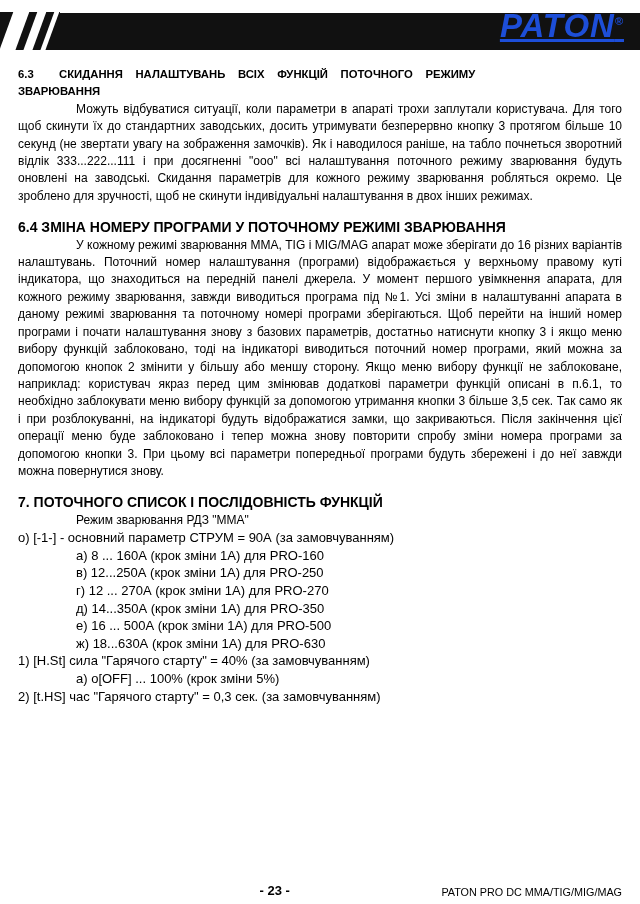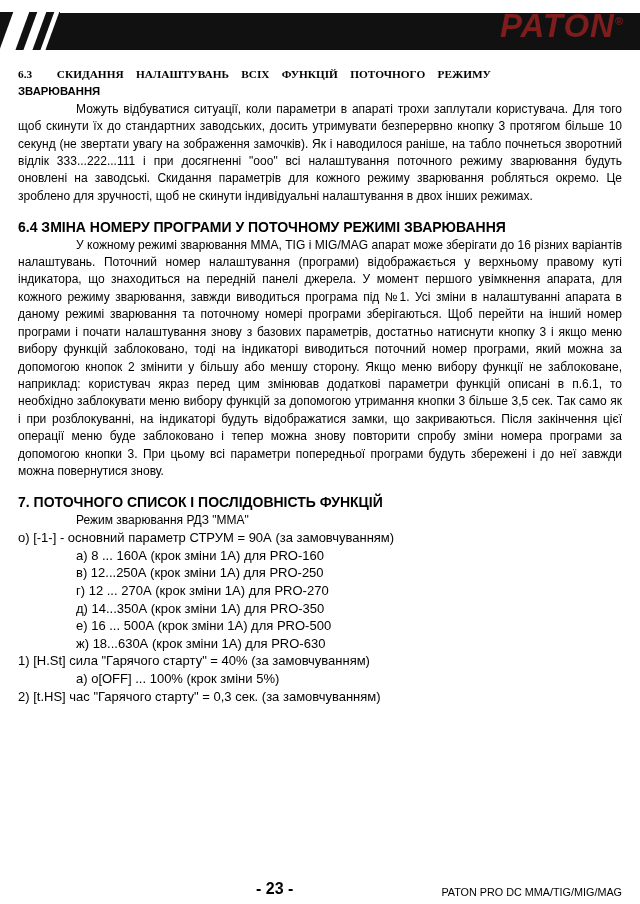--- a/index.html
+++ b/index.html
@@ -78,22 +78,23 @@
   }
   .banner .logo {
     position: absolute;
     right: 16px;
     top: 7px;
     font-family: "Liberation Sans", sans-serif;
     font-weight: bold;
     font-style: italic;
     font-size: 33px;
     letter-spacing: 1px;
-    color: #7f1d1d;
+    color: #1d4ed8;
     z-index: 5;
+    text-decoration: underline;
   }
   .banner .logo .reg {
     font-size: 11px;
     vertical-align: super;
     font-style: normal;
   }
 
   
   .page {
     padding: 4px 18px 0 18px;
@@ -131,41 +132,40 @@
   
   .h63 {
     font-weight: bold;
     font-size: 11.3px;
     line-height: 17.4px;
     text-align: justify;
   }
   .h63 .line1 {
     display: block;
     word-spacing: 9.5px;
-    font-family: Liberation Serif, serif;
   }
 
   
   .footer {
     position: absolute;
     left: 0;
     bottom: 6px;
     width: 640px;
     padding: 0 18px;
     box-sizing: border-box;
     display: flex;
     align-items: flex-end;
     justify-content: space-between;
     font-size: 11px;
   }
   .footer .pageno {
     flex: 1;
     text-align: center;
     font-weight: bold;
-    font-size: 16px;
+    font-size: 13px;
     padding-left: 90px;
   }
   .footer .right {
     font-size: 10.8px;
     white-space: nowrap;
   }
   .footer .right b { font-weight: normal; }
 </style>
 </head>
 <body>

